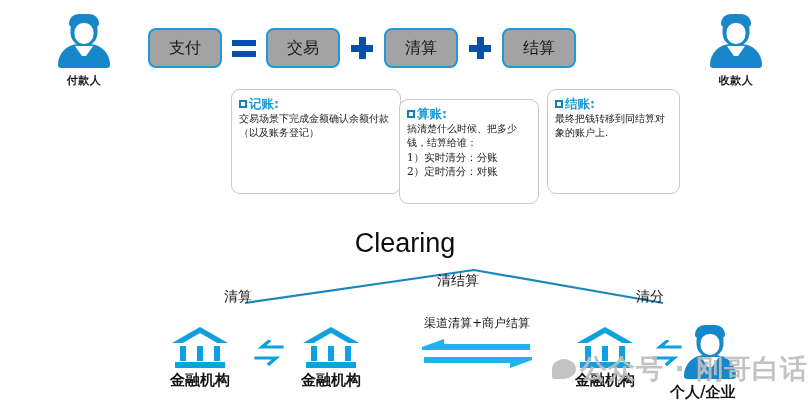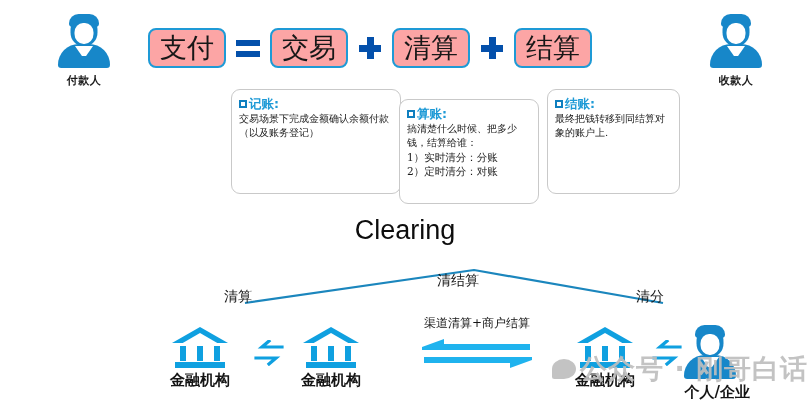--- a/index.html
+++ b/index.html
@@ -108,27 +108,27 @@
     position: absolute;
     left: 148px;
     top: 26px;
     height: 44px;
     display: flex;
     align-items: center;
   }
   .eq-box {
     border: 2px solid #1e9ad6;
     border-radius: 8px;
-    background: #fca5a5;
+    background: #a3a3a3;
     height: 40px;
     min-width: 74px;
     display: flex;
     align-items: center;
     justify-content: center;
-    font-size: 27px;
+    font-size: 16px;
     color: #171717;
     font-family: "DejaVu Serif", "Liberation Serif", serif;
     padding: 0 10px;
     box-sizing: border-box;
   }
   .eq-op {
     width: 44px;
     display: flex;
     align-items: center;
     justify-content: center;
@@ -212,21 +212,21 @@
     line-height: 14px;
     color: #1b1b1b;
     font-family: "DejaVu Serif", "Liberation Serif", serif;
     white-space: nowrap;
   }
 
   
   .clearing-title {
     position: absolute;
     left: 0;
-    top: 215px;
+    top: 228px;
     width: 810px;
     text-align: center;
     font-size: 27px;
     color: #0d0d0d;
     font-family: "Liberation Sans", sans-serif;
   }
   .tree-svg {
     position: absolute;
     left: 0;
     top: 248px;
@@ -321,21 +321,21 @@
 
   
   .bigarrow {
     position: absolute;
   }
 
   
   .person2 {
     position: absolute;
     width: 80px;
-    text-align: right;
+    text-align: left;
   }
 
   
   .watermark {
     position: absolute;
     left: 552px;
     top: 348px;
     width: 258px;
     height: 42px;
     display: flex;

